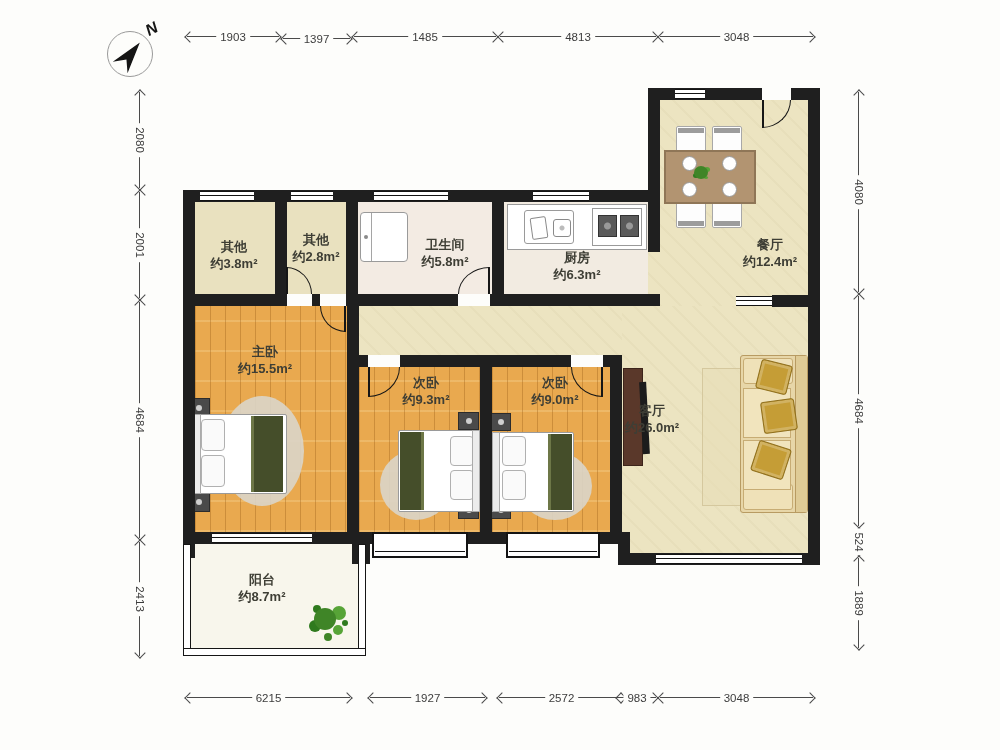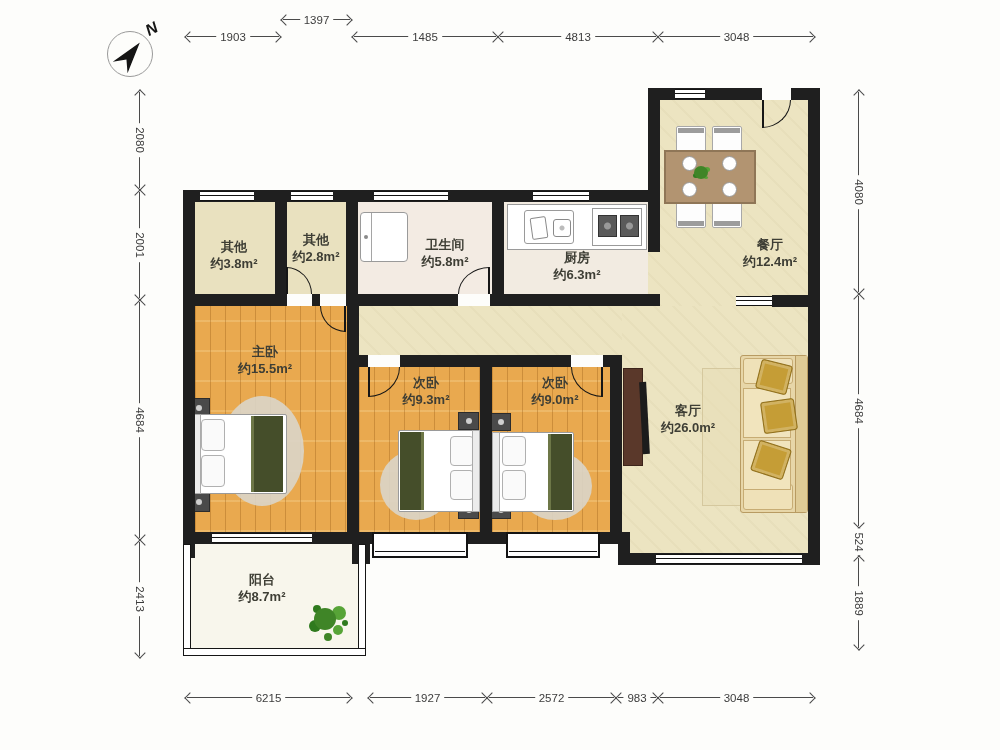--- a/index.html
+++ b/index.html
@@ -235,35 +235,35 @@
     <div>约15.5m²</div>
   </div>
   <div class="rlabel" style="left:426px;top:392px">
     <div>次卧</div>
     <div>约9.3m²</div>
   </div>
   <div class="rlabel" style="left:555px;top:392px">
     <div>次卧</div>
     <div>约9.0m²</div>
   </div>
-  <div class="rlabel" style="left:688px;top:420px">
+  <div class="rlabel" style="left:652px;top:420px">
     <div>客厅</div>
     <div>约26.0m²</div>
   </div>
   <div class="rlabel" style="left:262px;top:589px">
     <div>阳台</div>
     <div>约8.7m²</div>
   </div>
 
   <div class="dim dim-h" style="left:185px;top:30px;width:96px">
       <i class="al"></i>
       <i class="ar"></i>
       <span>1903</span>
     </div>
-  <div class="dim dim-h" style="left:281px;top:13px;width:71px">
+  <div class="dim dim-h" style="left:281px;top:32px;width:71px">
       <i class="al"></i>
       <i class="ar"></i>
       <span>1397</span>
     </div>
   <div class="dim dim-h" style="left:352px;top:30px;width:146px">
       <i class="al"></i>
       <i class="ar"></i>
       <span>1485</span>
     </div>
   <div class="dim dim-h" style="left:498px;top:30px;width:160px">
@@ -322,21 +322,21 @@
   <div class="dim dim-h" style="left:185px;top:691px;width:167px">
       <i class="al"></i>
       <i class="ar"></i>
       <span>6215</span>
     </div>
   <div class="dim dim-h" style="left:368px;top:691px;width:119px">
       <i class="al"></i>
       <i class="ar"></i>
       <span>1927</span>
     </div>
-  <div class="dim dim-h" style="left:487px;top:691px;width:129px">
+  <div class="dim dim-h" style="left:497px;top:691px;width:129px">
       <i class="al"></i>
       <i class="ar"></i>
       <span>2572</span>
     </div>
   <div class="dim dim-h" style="left:616px;top:691px;width:42px">
       <i class="al"></i>
       <i class="ar"></i>
       <span>983</span>
     </div>
   <div class="dim dim-h" style="left:658px;top:691px;width:157px">

